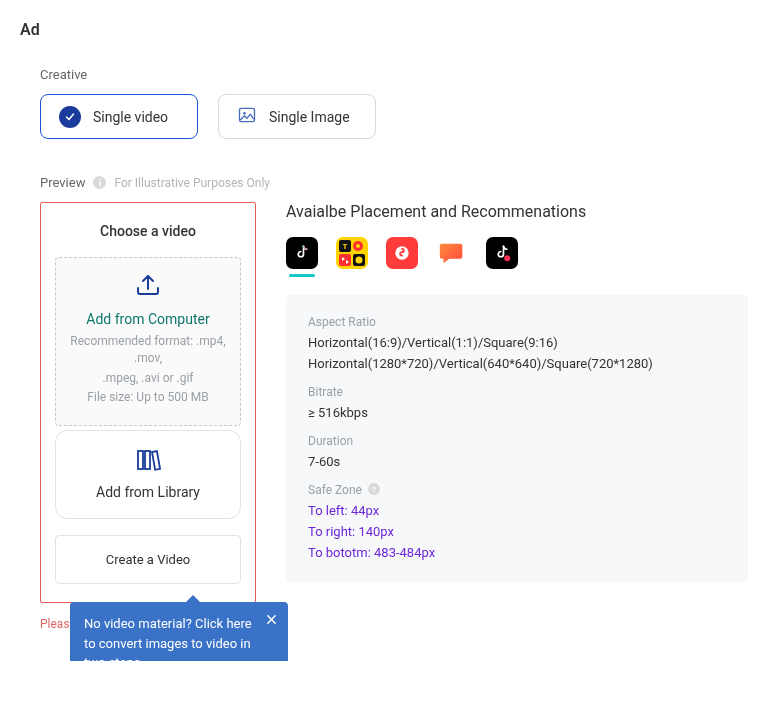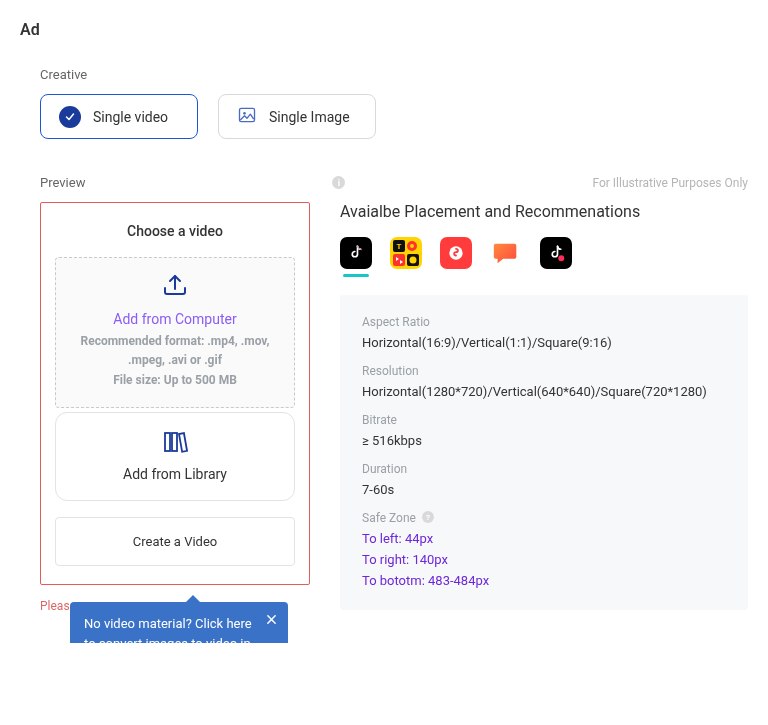--- a/index.html
+++ b/index.html
@@ -16,43 +16,43 @@
     border: 1px solid #d9d9d9; border-radius: 8px;
     padding: 0 18px; height: 45px; min-width: 158px; cursor: pointer;
   }
   .creative-card.selected { border-color: #1a57d6; }
   .creative-card .label { font-size: 14px; color: #333; }
   .check-circle {
     width: 22px; height: 22px; border-radius: 50%; background: #1a3b9b;
     display: flex; align-items: center; justify-content: center;
   }
 
-  .preview-header { display: flex; align-items: center; gap: 8px; padding-left: 20px; margin-bottom: 12px; justify-content: space-between; }
+  .preview-header { display: flex; align-items: center; gap: 8px; padding-left: 20px; margin-bottom: 12px; }
   .preview-header .title { font-size: 13px; color: #666; }
   .preview-header .hint { font-size: 12px; color: #b5b5b5; }
   .info-dot {
     width: 13px; height: 13px; border-radius: 50%; background: #d9d9d9; color: #fff;
     font-size: 9px; font-weight: 700; display:flex; align-items:center; justify-content:center;
   }
 
   .columns { display: flex; gap: 30px; padding-left: 20px; }
-  .left { width: 270px; position: relative; }
+  .left { width: 216px; position: relative; }
   .right { flex: 1; }
 
   .preview-box {
     border: 1px solid #e35c5c; border-radius: 2px; padding: 14px 14px 18px 14px;
     text-align: center;
   }
   .preview-box .choose { font-size: 14px; color: #333; font-weight: 500; margin: 6px 0 18px; }
   .upload-area {
     border: 1px dashed #c9c9c9; border-radius: 4px; background: #fafafa;
     padding: 14px 14px 18px; cursor: pointer;
   }
-  .upload-area .atitle { font-size: 14px; color: #8b5cf6; margin-top: 10px; }
-  .upload-area .sub { font-size: 12px; color: #9aa0a6; margin-top: 6px; line-height: 1.45; font-weight: bold; }
+  .upload-area .atitle { font-size: 14px; color: #0f766e; margin-top: 10px; }
+  .upload-area .sub { font-size: 12px; color: #9aa0a6; margin-top: 6px; line-height: 1.45; }
   .lib-btn {
     border: 1px solid #e3e3e3; border-radius: 12px; background: #fff;
     padding: 18px 24px; margin-top: 4px; cursor: pointer;
   }
   .lib-btn .atitle { font-size: 14px; color: #333; margin-top: 10px; }
   .create-btn {
     border: 1px solid #e3e3e3; border-radius: 4px; background: #fff;
     padding: 16px 12px; margin-top: 16px; cursor: pointer; font-size: 13px; color: #333;
   }
   .error-text { font-size: 12px; color: #e06666; margin-top: 14px; }
@@ -224,21 +224,20 @@
             <path d="M14 3c.4 2.5 2.2 4 4.5 4" stroke="#fff" stroke-width="2.2" fill="none" stroke-linecap="round"></path>
             <circle cx="19" cy="19" r="4" fill="#ff2e56"></circle>
           </svg>
       </div>
     </div>
 
     <div class="specs">
       <div class="spec-label">Aspect Ratio</div>
       <div class="spec-val">Horizontal(16:9)/Vertical(1:1)/Square(9:16)</div>
 
-      <div class="spec-label">Resolution</div>
       <div class="spec-val">Horizontal(1280*720)/Vertical(640*640)/Square(720*1280)</div>
 
       <div class="spec-label">Bitrate</div>
       <div class="spec-val">≥ 516kbps</div>
 
       <div class="spec-label">Duration</div>
       <div class="spec-val">7-60s</div>
 
       <div class="spec-label safe-zone-label">
         <span>Safe Zone</span>

